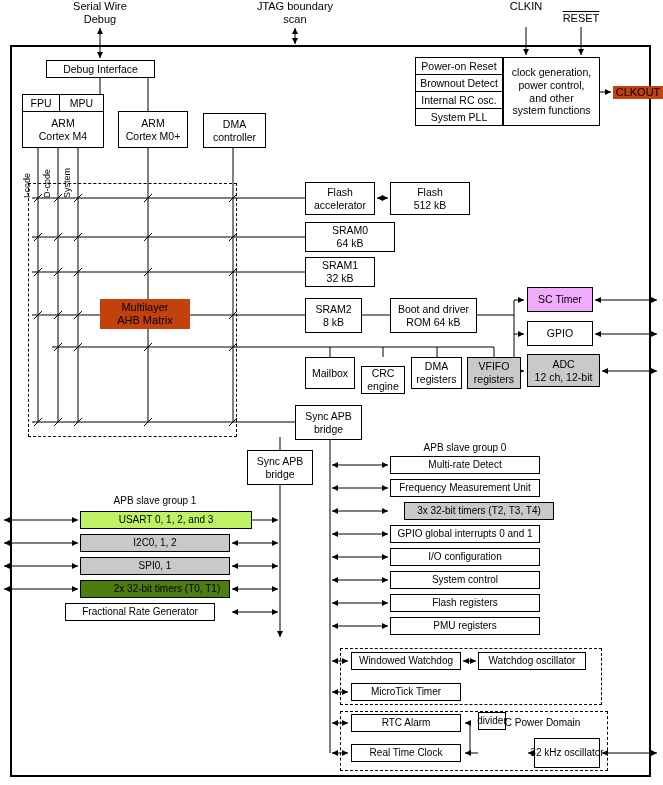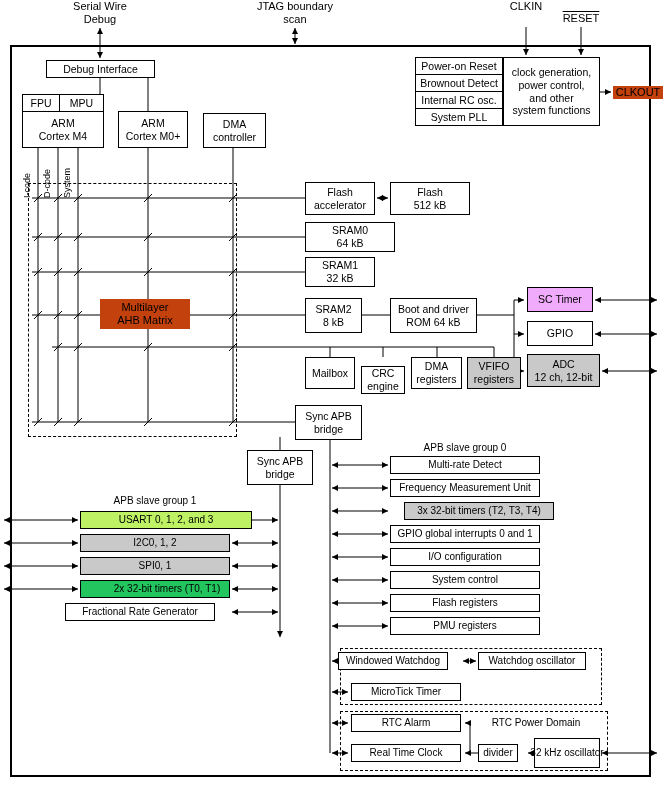--- a/index.html
+++ b/index.html
@@ -170,29 +170,29 @@
   <div class="box grp" style="left:390px;top:525px;width:150px;height:18px">GPIO global interrupts 0 and 1</div>
   <div class="box grp" style="left:390px;top:548px;width:150px;height:18px">I/O configuration</div>
   <div class="box grp" style="left:390px;top:571px;width:150px;height:18px">System control</div>
   <div class="box grp" style="left:390px;top:594px;width:150px;height:18px">Flash registers</div>
   <div class="box grp" style="left:390px;top:617px;width:150px;height:18px">PMU registers</div>
 
   <div class="lbl sm" style="left:92px;top:494px;width:126px;height:13px">APB slave group 1</div>
   <div class="box grp shaded" style="left: 80px; top: 511px; width: 172px; height: 18px; background: #bef264;">USART 0, 1, 2, and 3</div>
   <div class="box grp shaded" style="left: 80px; top: 534px; width: 150px; height: 18px; background: rgb(201, 201, 201);">I2C0, 1, 2</div>
   <div class="box grp shaded" style="left: 80px; top: 557px; width: 150px; height: 18px; background: rgb(201, 201, 201);">SPI0, 1</div>
-  <div class="box grp shaded" style="left: 80px; top: 580px; width: 150px; height: 18px; background: #22c55e; padding-left: 24px;">2x 32-bit timers (T0, T1)</div>
+  <div class="box grp shaded" style="left: 80px; top: 580px; width: 150px; height: 18px; background: #4d7c0f; padding-left: 24px;">2x 32-bit timers (T0, T1)</div>
   <div class="box grp" style="left:65px;top:603px;width:150px;height:18px">Fractional Rate Generator</div>
 
   <div class="dashed" style="left:340px;top:648px;width:262px;height:57px"></div>
-  <div class="box grp" style="left:338px;top:652px;width:110px;height:18px">Windowed Watchdog</div>
+  <div class="box grp" style="left:351px;top:652px;width:110px;height:18px">Windowed Watchdog</div>
   <div class="box grp" style="left:478px;top:652px;width:108px;height:18px">Watchdog oscillator</div>
   <div class="box grp" style="left:351px;top:683px;width:110px;height:18px">MicroTick Timer</div>
 
   <div class="dashed" style="left:340px;top:711px;width:268px;height:60px"></div>
   <div class="lbl sm" style="left:480px;top:717px;width:112px;height:12px">RTC Power Domain</div>
   <div class="box grp" style="left:351px;top:714px;width:110px;height:18px">RTC Alarm</div>
   <div class="box grp" style="left:351px;top:744px;width:110px;height:18px">Real Time Clock</div>
-  <div class="box grp" style="left:478px;top:744px;width:40px;height:18px">divider</div>
+  <div class="box grp" style="left:478px;top:712px;width:28px;height:18px">divider</div>
   <div class="box grp" style="left:534px;top:738px;width:66px;height:30px">32 kHz
 oscillator</div>
 
 </div>
 
 </body></html>

